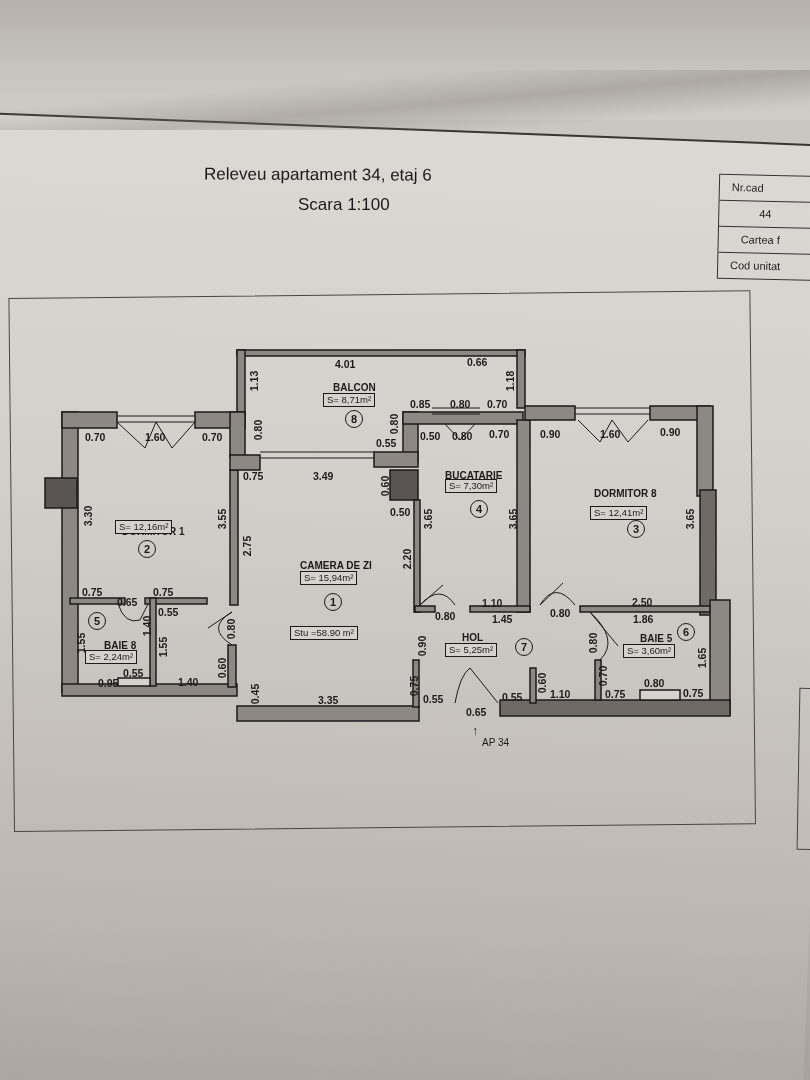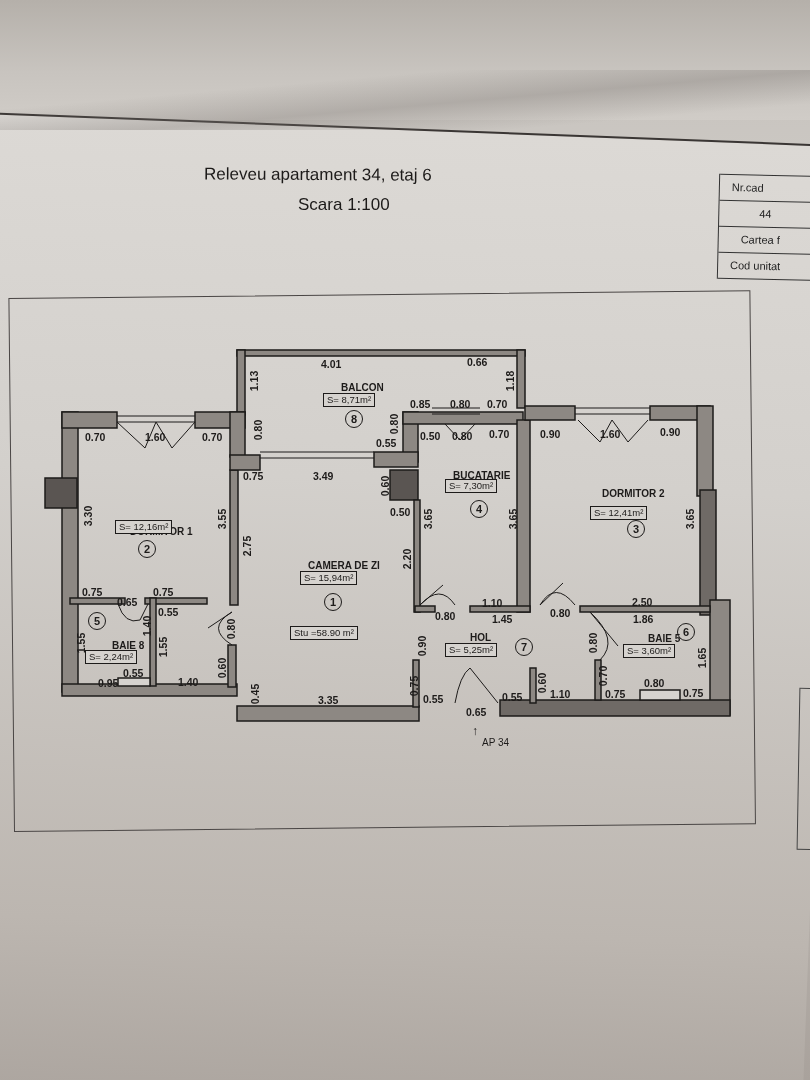--- a/index.html
+++ b/index.html
@@ -40,21 +40,21 @@
   }
   .info-table div:last-child { border-bottom:1px solid #333; }
   .frame {
     position:absolute; left:14px; top:298px; width:740px; height:532px;
     border:1px solid #4a4645;
     transform: rotate(-0.6deg);
     transform-origin: 0 100%;
   }
   svg.plan { position:absolute; left:0; top:0; }
   .lbl {
-    position:absolute; font-size:10px; font-weight:bold; color:#1d1b1a; white-space:nowrap;margin-left:8px;
+    position:absolute; font-size:10px; font-weight:bold; color:#1d1b1a; white-space:nowrap;
   }
   .dim {
     position:absolute; font-size:10.5px; font-weight:bold; color:#1d1b1a; white-space:nowrap;
   }
   .vdim { transform: rotate(-90deg); transform-origin: center; }
   .area {
     position:absolute; font-size:9.5px; color:#1d1b1a; border:1px solid #1d1b1a;
     padding:0 3px; background:#d6d3cf; white-space:nowrap; line-height:12px;
   }
   .num {
@@ -174,37 +174,37 @@
 
 <div class="lbl" style="left:300px;top:560px">CAMERA DE ZI</div>
 <div class="area" style="left:300px;top:571px">S= 15,94m²</div>
 <div class="num" style="left:324px;top:593px">1</div>
 <div class="area" style="left:290px;top:626px">Stu =58.90 m²</div>
 
 <div class="lbl" style="left:445px;top:470px">BUCATARIE</div>
 <div class="area" style="left:445px;top:479px">S= 7,30m²</div>
 <div class="num" style="left:470px;top:500px">4</div>
 
-<div class="lbl" style="left:594px;top:488px">DORMITOR 2</div>
+<div class="lbl" style="left:594px;top:488px">DORMITOR 8</div>
 <div class="area" style="left:590px;top:506px">S= 12,41m²</div>
 <div class="num" style="left:627px;top:520px">3</div>
 
 <div class="num" style="left:88px;top:612px">5</div>
 <div class="lbl" style="left:104px;top:640px">BAIE 8</div>
 <div class="area" style="left:85px;top:650px">S= 2,24m²</div>
 
 <div class="lbl" style="left:640px;top:633px">BAIE 5</div>
 <div class="num" style="left:677px;top:623px">6</div>
 <div class="area" style="left:623px;top:644px">S= 3,60m²</div>
 
 <div class="lbl" style="left:462px;top:632px">HOL</div>
 <div class="area" style="left:445px;top:643px">S= 5,25m²</div>
 <div class="num" style="left:515px;top:638px">7</div>
 
-<div class="dim" style="left:321px;top:358px">4.01</div>
+<div class="dim" style="left:335px;top:358px">4.01</div>
 <div class="dim" style="left:467px;top:356px">0.66</div>
 <div class="dim vdim" style="left:244px;top:375px">1.13</div>
 <div class="dim vdim" style="left:500px;top:375px">1.18</div>
 <div class="dim" style="left:410px;top:398px">0.85</div>
 <div class="dim" style="left:450px;top:398px">0.80</div>
 <div class="dim" style="left:487px;top:398px">0.70</div>
 <div class="dim vdim" style="left:384px;top:418px">0.80</div>
 <div class="dim" style="left:376px;top:437px">0.55</div>
 <div class="dim vdim" style="left:248px;top:424px">0.80</div>
 

